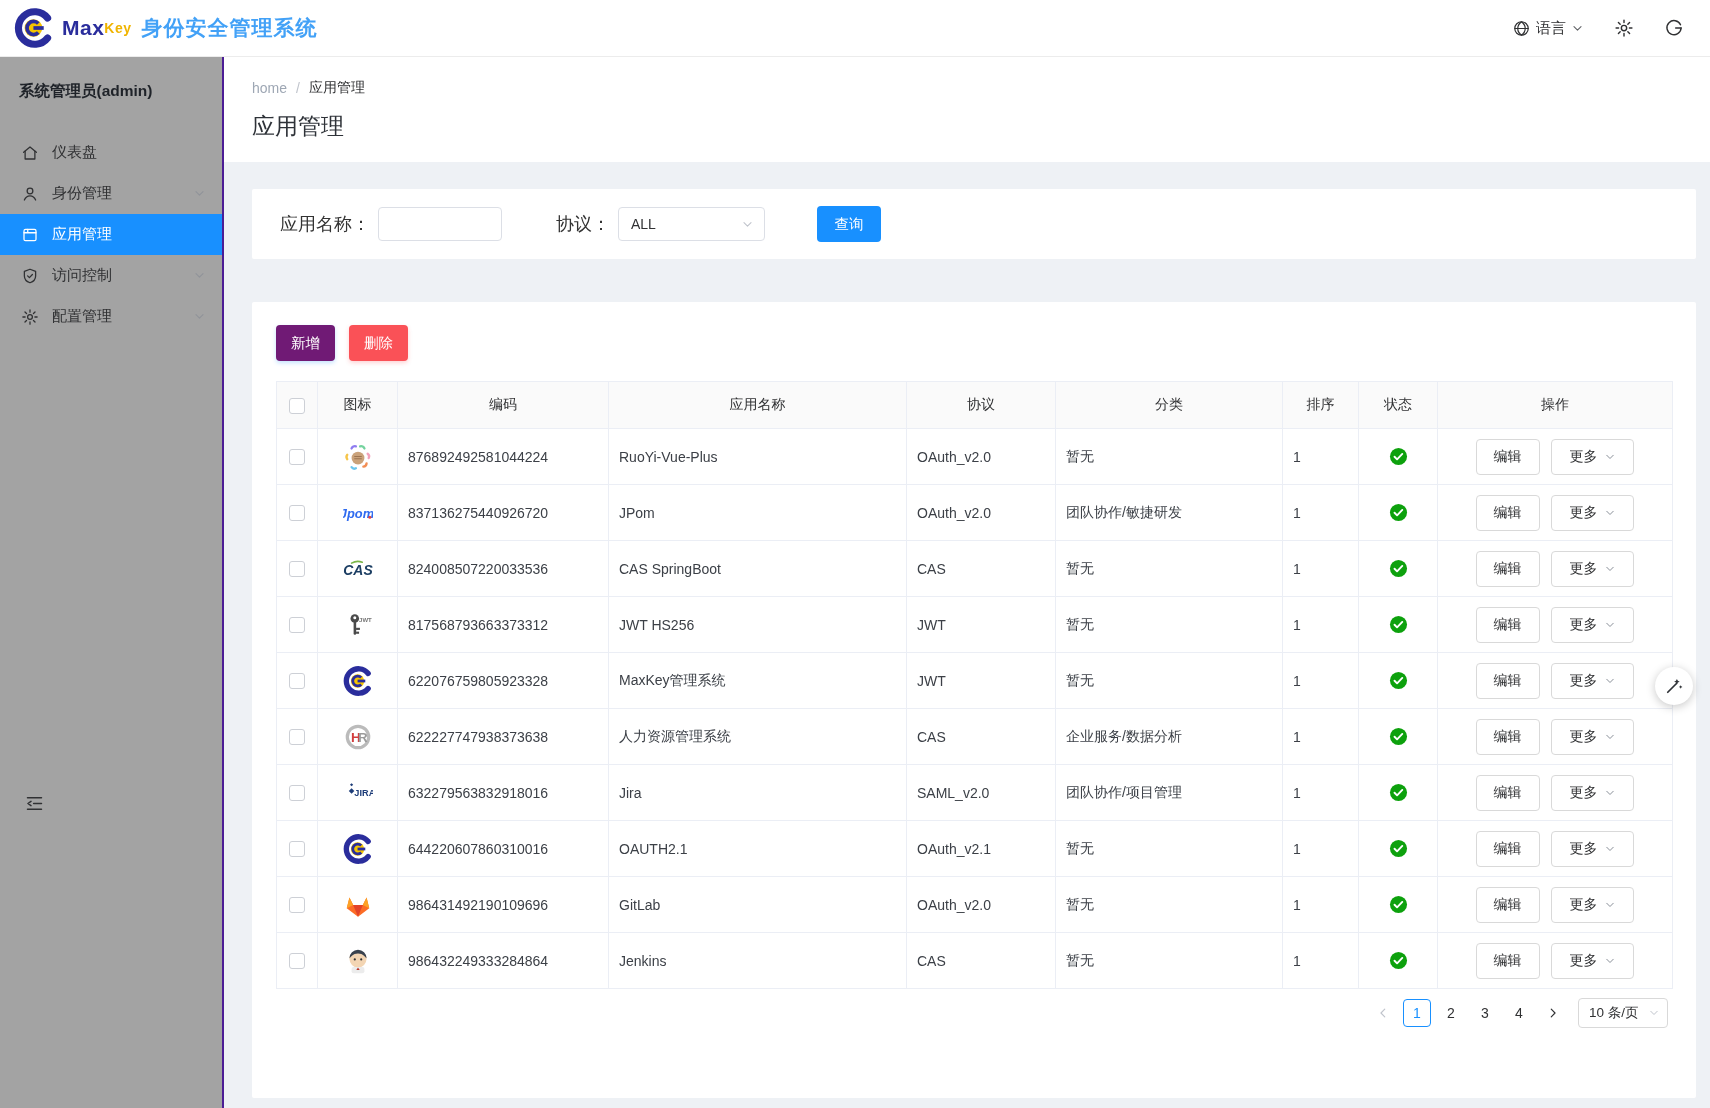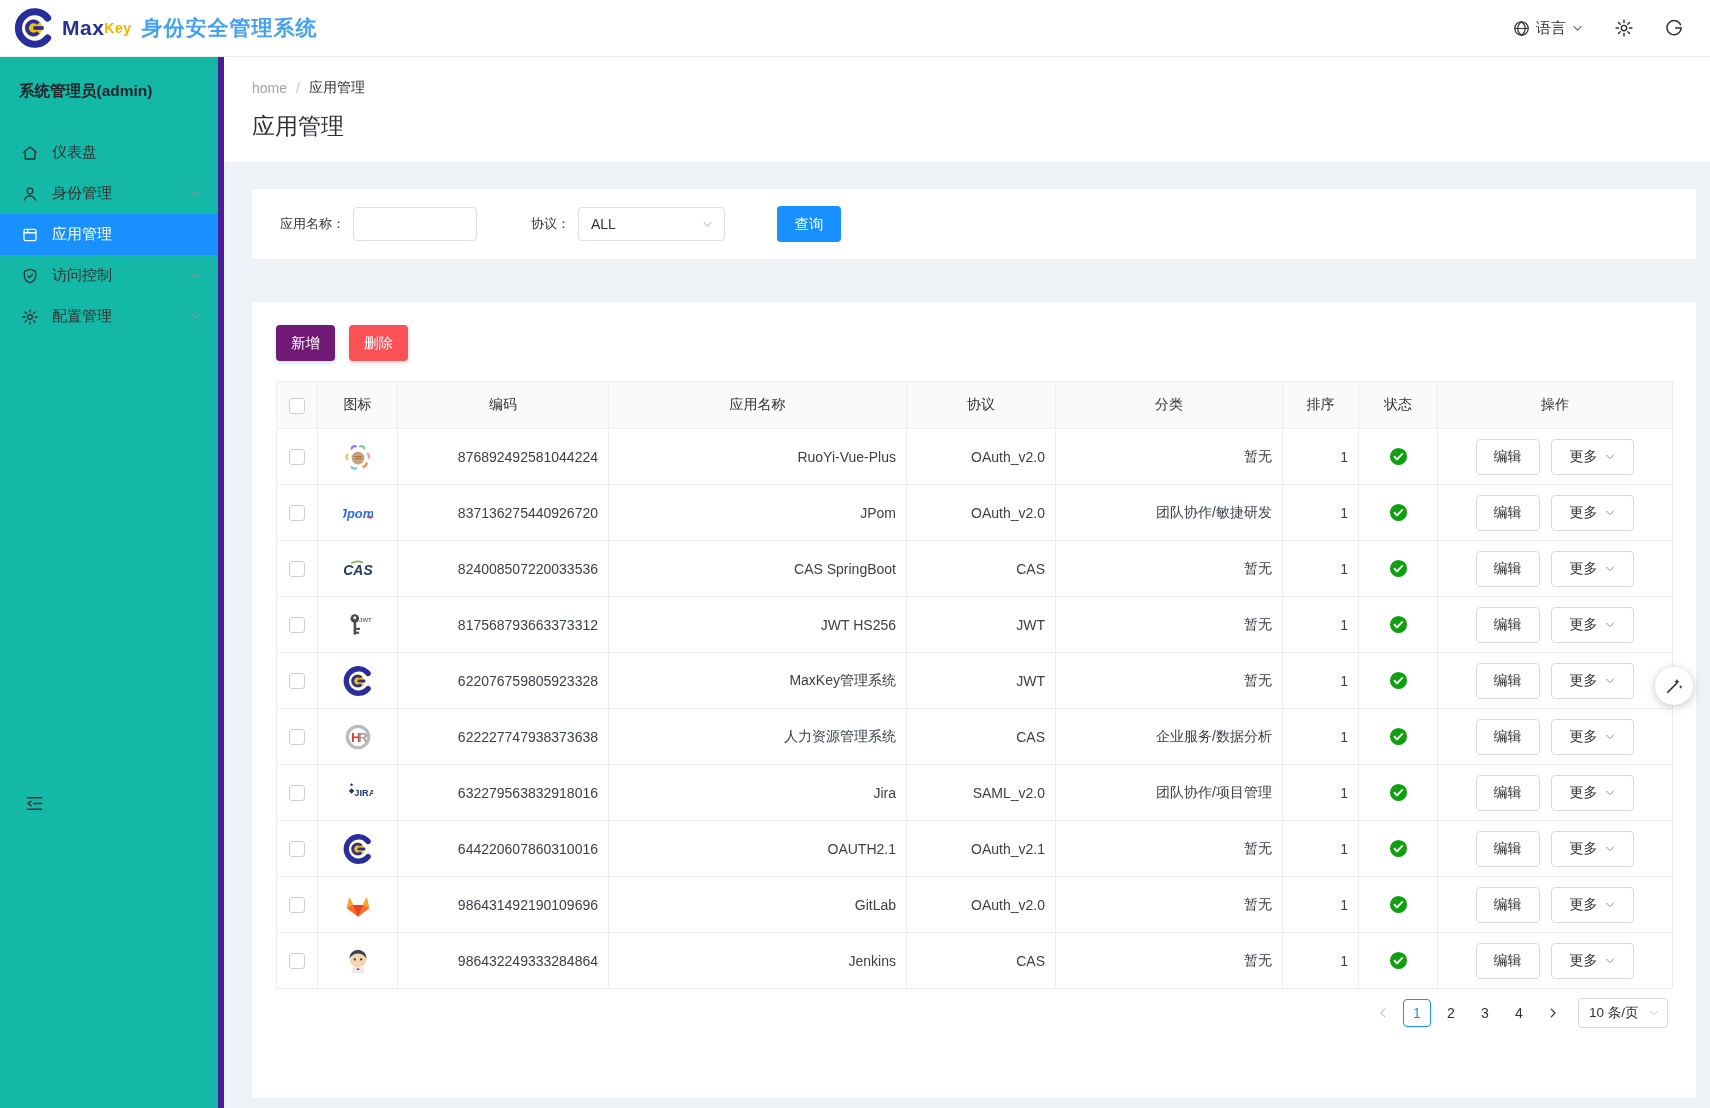--- a/index.html
+++ b/index.html
@@ -15,22 +15,22 @@
   .brand-max{font-size:21px;font-weight:bold;color:#2a2d9c;letter-spacing:.5px;}
   .brand-key{font-size:14px;font-weight:bold;color:#f0b400;letter-spacing:.5px;}
   .brand-product{font-size:21px;font-weight:bold;color:#42a1f7;margin-left:10px;letter-spacing:1px;}
   .top-actions{margin-left:auto;display:flex;align-items:center;gap:30px;}
   .lang{display:flex;align-items:center;gap:5px;font-size:15px;color:#303133;cursor:pointer;}
   .ticon{width:19px;height:19px;color:#303133;}
   .ticon.small{width:13px;height:13px;color:#606266;}
   .iconbtn{border:none;background:transparent;padding:0;width:20px;height:20px;color:#303133;cursor:pointer;}
 
   
-  .sidebar{position:absolute;left:0;top:57px;bottom:0;width:224px;background:#14b8a6;
-    border-right:6px solid #4c1d95;z-index:10;}
+  .sidebar{position:absolute;left:0;top:57px;bottom:0;width:224px;background:#a3a3a3;
+    border-right:2px solid #4c1d95;z-index:10;}
   .side-user{padding:24px 18px 8px 19px;font-size:15.5px;font-weight:bold;color:#1f2329;}
   .menu{margin-top:22px;}
   .menu-item{display:flex;align-items:center;height:41px;padding:0 16px 0 21px;
     font-size:15px;color:#303133;cursor:pointer;}
   .menu-item .mi-icon{width:18px;height:18px;margin-right:13px;color:#303133;flex:none;}
   .menu-item .mi-chevron{width:13px;height:13px;margin-left:auto;color:#909399;}
   .menu-item.active{background:#1890ff;color:#fff;}
   .menu-item.active .mi-icon,.menu-item.active .mi-chevron{color:#fff;}
   .collapse-btn{position:absolute;left:24px;top:736px;width:21px;height:21px;color:#303133;
     background:transparent;border:none;padding:0;cursor:pointer;}
@@ -39,21 +39,21 @@
   .main{position:absolute;left:224px;top:57px;right:0;bottom:0;background:#eef1f5;}
   .page-head{background:#fff;padding:22px 28px 20px;}
   .breadcrumb{font-size:14px;display:flex;gap:9px;align-items:center;}
   .bc-home{color:#9ea7b4;cursor:pointer;}
   .bc-sep{color:#c0c4cc;}
   .bc-cur{color:#303133;}
   .page-title{margin-top:14px;font-size:23px;font-weight:500;color:#2e3238;}
 
   .filter-card{margin:27px 14px 0 28px;height:70px;background:#fff;border-radius:2px;
     display:flex;align-items:center;padding:0 28px;}
-  .f-label{font-size:13px;color:#333;}
+  .f-label{font-size:18px;color:#333;}
   .f-input{width:124px;height:34px;border:1px solid #dcdfe6;border-radius:4px;margin-left:8px;
     font-size:14px;padding:0 10px;color:#303133;outline:none;background:#fff;}
   .f-label.protocol{margin-left:54px;}
   .f-select{width:147px;height:34px;border:1px solid #dcdfe6;border-radius:4px;margin-left:8px;
     display:flex;align-items:center;padding:0 10px 0 12px;font-size:14px;color:#303133;cursor:pointer;background:#fff;}
   .f-select .sel-chev{margin-left:auto;width:13px;height:13px;color:#c0c4cc;}
   .btn{border:none;border-radius:4px;font-size:14.5px;height:36px;padding:0 15px;cursor:pointer;
     display:inline-flex;align-items:center;justify-content:center;}
   .btn-primary{background:#701a75;color:#fff;box-shadow:0 2px 4px rgba(24,144,255,.25);}
   .btn-danger{background:#fa5157;color:#fff;margin-left:14px;box-shadow:0 2px 4px rgba(250,81,87,.25);}
@@ -61,21 +61,21 @@
 
   .table-card{margin:43px 14px 0 28px;height:796px;background:#fff;border-radius:2px;
     padding:23px 24px 0;position:relative;}
   .toolbar{display:flex;margin-bottom:20px;}
 
   table.apps{width:100%;border-collapse:collapse;table-layout:fixed;font-size:14px;}
   table.apps th,table.apps td{border:1px solid #ebeef5;overflow:hidden;white-space:nowrap;}
   table.apps th{height:47px;background:#fafafa;font-weight:500;color:#303133;text-align:center;padding:0 6px;}
   table.apps td{height:56px;color:#3c4047;padding:0 10px;}
   td.c,th.c{text-align:center;padding:0 4px;}
-  td.l{text-align:right;}
+  td.l{text-align:left;}
   .checkbox{display:inline-block;width:16px;height:16px;border:1px solid #cdd0d6;border-radius:3px;
     background:#fff;vertical-align:middle;cursor:pointer;}
   .logo-badge{display:inline-block;width:30px;height:30px;vertical-align:middle;}
   .status-ico{display:inline-block;width:19px;height:19px;vertical-align:middle;}
   .cellbtn{height:36px;background:#fff;border:1px solid #d9d9d9;border-radius:4px;font-size:14px;
     color:#303133;cursor:pointer;display:inline-flex;align-items:center;justify-content:center;}
   .btn-edit{width:64px;}
   .btn-more{width:83px;margin-left:8px;gap:7px;}
   .btn-more .mchev{width:12px;height:12px;color:#8a9099;}
 

